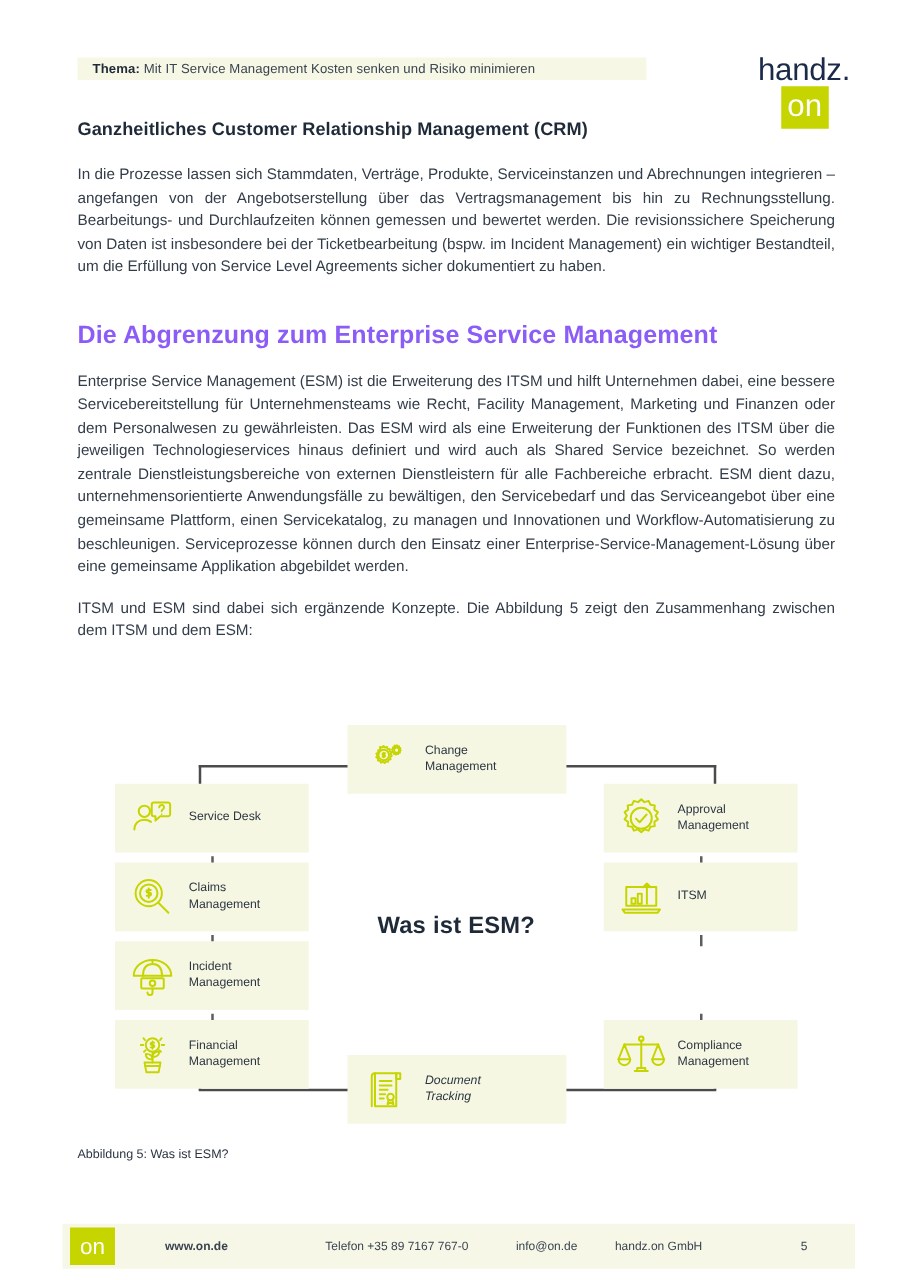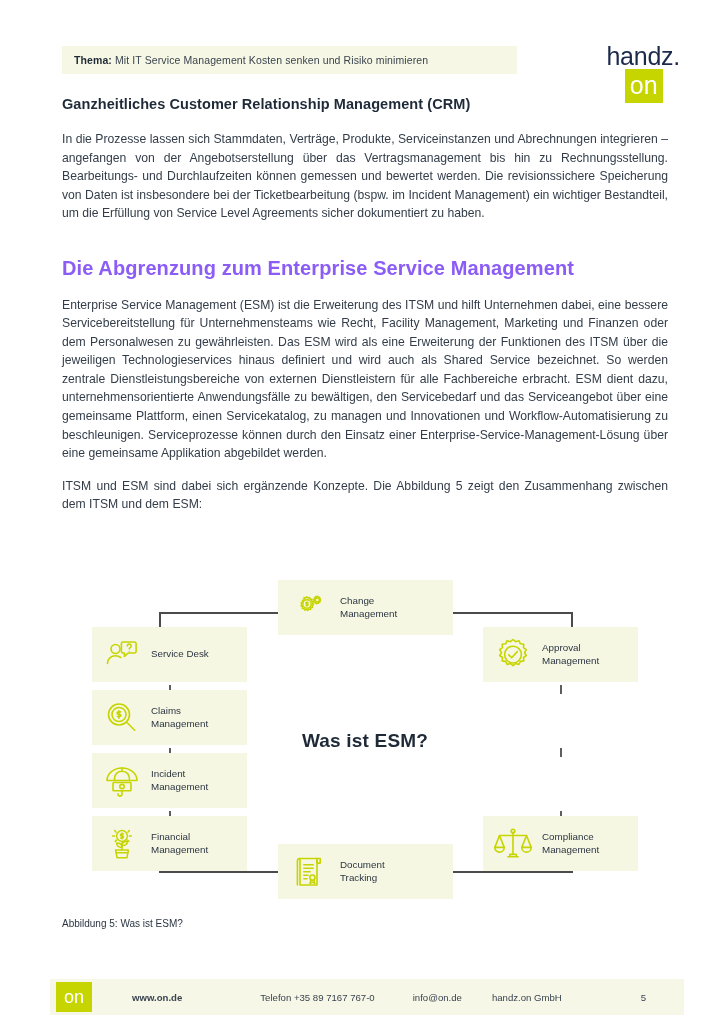--- a/index.html
+++ b/index.html
@@ -21,21 +21,21 @@
     inset: 0;
     background: #ffffff;
   }
 
   
   .thema-band {
     position: absolute;
     left: 62px;
     top: 46px;
     width: 455px;
-    height: 28px;
+    height: 18px;
     background: #f6f7e4;
     display: flex;
     align-items: center;
     padding-left: 12px;
     box-sizing: border-box;
   }
   .thema-text {
     font-size: 10.5px;
     color: #3a4450;
     letter-spacing: 0.01em;
@@ -339,38 +339,50 @@
         <svg viewBox="0 0 40 40" width="40" height="40" fill="none" stroke="#c6d500" stroke-width="1.6" stroke-linecap="round" stroke-linejoin="round">
           <path d="M20 4.5l2.6 2.2 3.3-1 1.5 3.1 3.4.5-.3 3.4 2.8 2-1.8 2.9 1.8 2.9-2.8 2 .3 3.4-3.4.5-1.5 3.1-3.3-1-2.6 2.2-2.6-2.2-3.3 1-1.5-3.1-3.4-.5.3-3.4-2.8-2 1.8-2.9-1.8-2.9 2.8-2-.3-3.4 3.4-.5 1.5-3.1 3.3 1z"></path>
           <circle cx="20" cy="19.6" r="8.4"></circle>
           <path d="M15.8 19.9l2.9 2.9 5.6-6.2"></path>
         </svg>
       </div>
       <div class="label">Approval
 Management</div>
     </div>
 
+    <div class="card col-card right-col" style="top:118px;">
+      <div class="icon">
+        <svg viewBox="0 0 40 40" width="40" height="40" fill="none" stroke="#c6d500" stroke-width="1.6" stroke-linecap="round" stroke-linejoin="round">
+          <path d="M8 11.5h24v15H8z"></path>
+          <path d="M5 29.5h30l-1.8 2.6H6.8z"></path>
+          <rect x="12.2" y="20.5" width="3.2" height="4.5"></rect>
+          <rect x="17.2" y="17" width="3.2" height="8"></rect>
+          <path d="M24.5 25V8.8M24.5 8.8l-3 3M24.5 8.8l3 3"></path>
+        </svg>
+      </div>
+      <div class="label">ITSM</div>
+    </div>
 
 
     <div class="card col-card right-col" style="top:244px;">
       <div class="icon">
         <svg viewBox="0 0 40 40" width="40" height="40" fill="none" stroke="#c6d500" stroke-width="1.6" stroke-linecap="round" stroke-linejoin="round">
           <path d="M20 8.4v22"></path>
           <circle cx="20" cy="7" r="1.8"></circle>
           <path d="M6.5 11.5h27"></path>
           <path d="M6.5 11.5L1.8 23.4h9.4zM33.5 11.5L28.8 23.4h9.4z"></path>
           <path d="M1.8 23.4a4.7 4.7 0 009.4 0M28.8 23.4a4.7 4.7 0 009.4 0"></path>
           <path d="M14.8 32.8h10.4M16.8 30.4h6.4v2.4h-6.4z"></path>
         </svg>
       </div>
       <div class="label">Compliance
 Management</div>
     </div>
 
-    <div class="card hub-card" style="top:272px;">
+    <div class="card hub-card" style="top:272px;font-style:italic;">
       <div class="icon">
         <svg viewBox="0 0 40 40" width="40" height="40" fill="none" stroke="#c6d500" stroke-width="1.6" stroke-linecap="round" stroke-linejoin="round">
           <path d="M10 6.5h17v26.5H10z"></path>
           <path d="M27 6.5h3.2v4.6H27z"></path>
           <path d="M10 6.5c-1.7 0-2.6 1.1-2.6 2.6v23.9"></path>
           <path d="M13.8 12.8h9.4M13.8 16.3h9.4M13.8 19.8h6.3M13.8 23.3h4.3M13.8 26.8h3.2"></path>
           <circle cx="22.4" cy="25.6" r="2.6"></circle>
           <path d="M20.9 27.8l-.8 3.6 2.3-1.3 2.3 1.3-.8-3.6"></path>
         </svg>
       </div>

